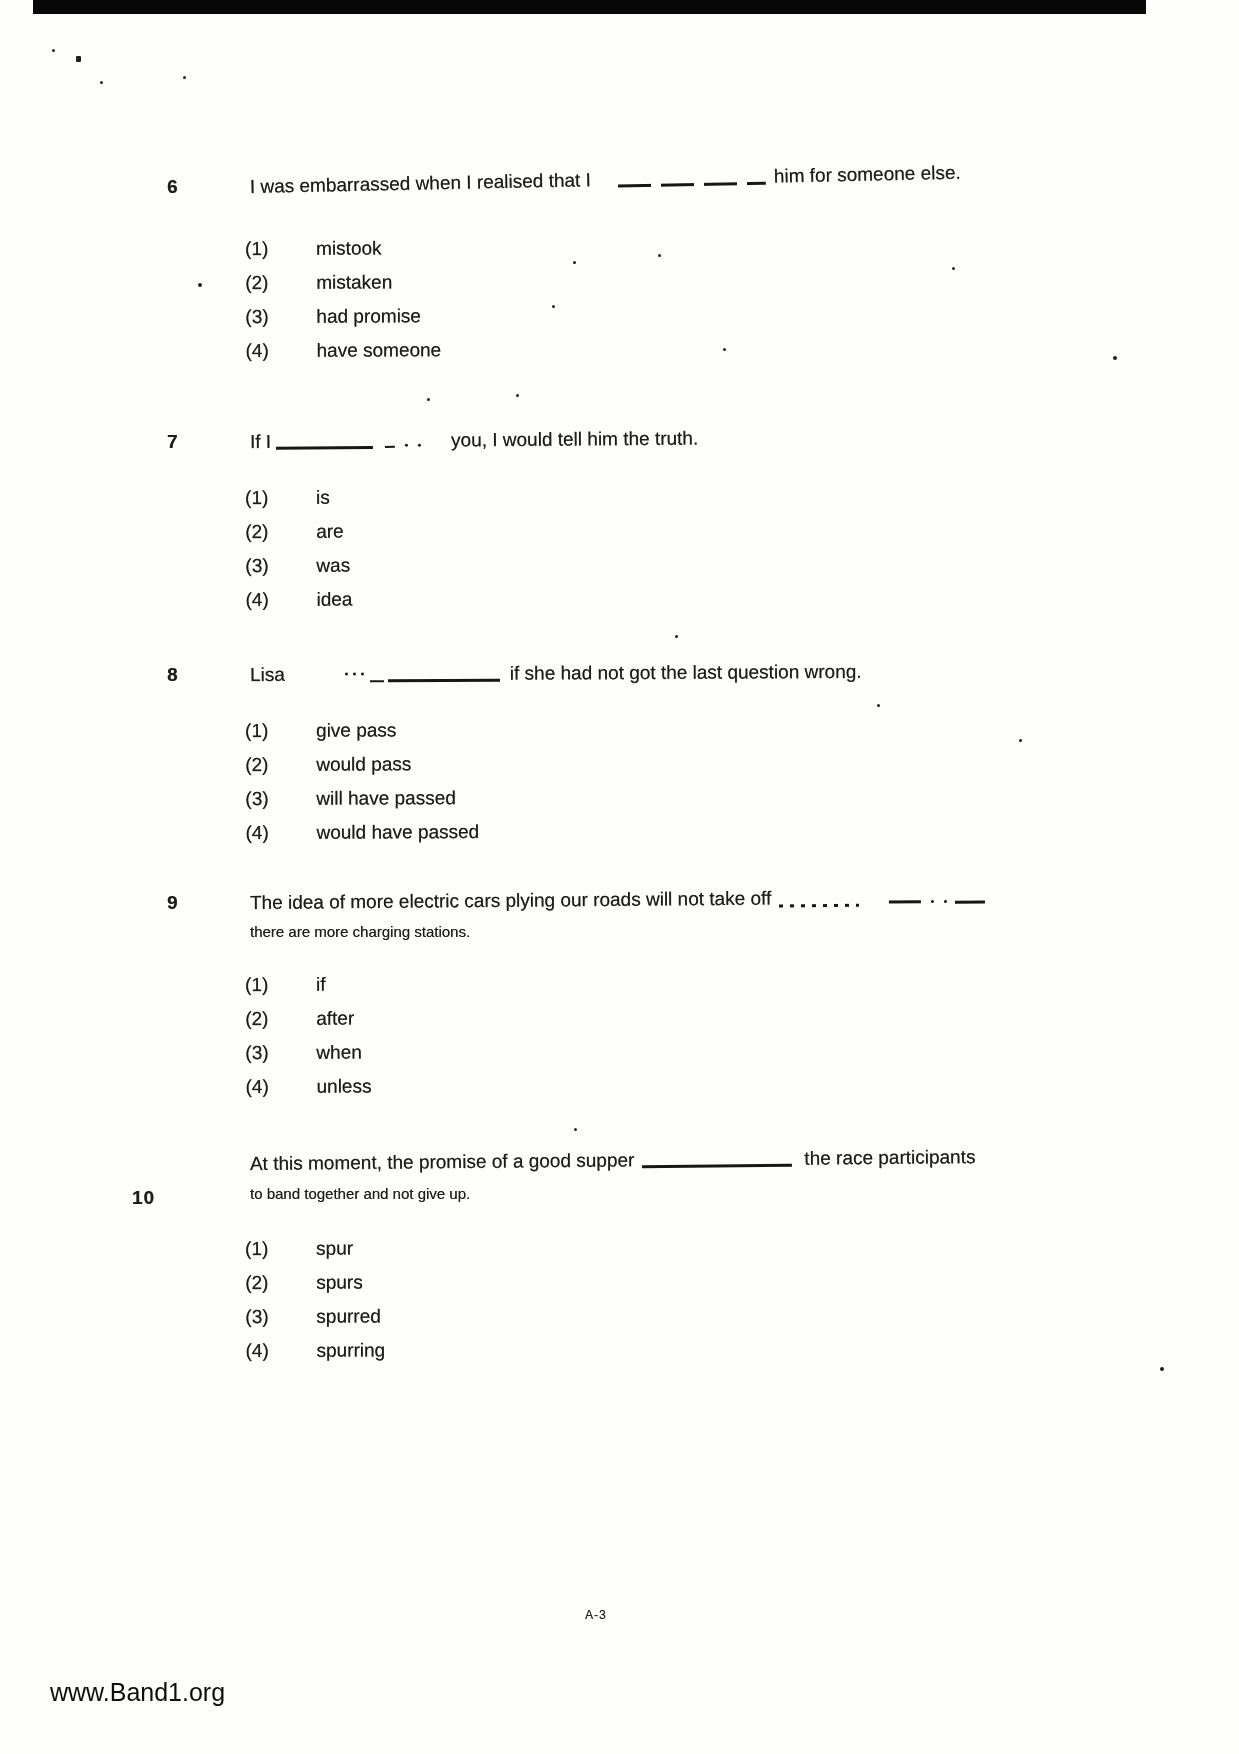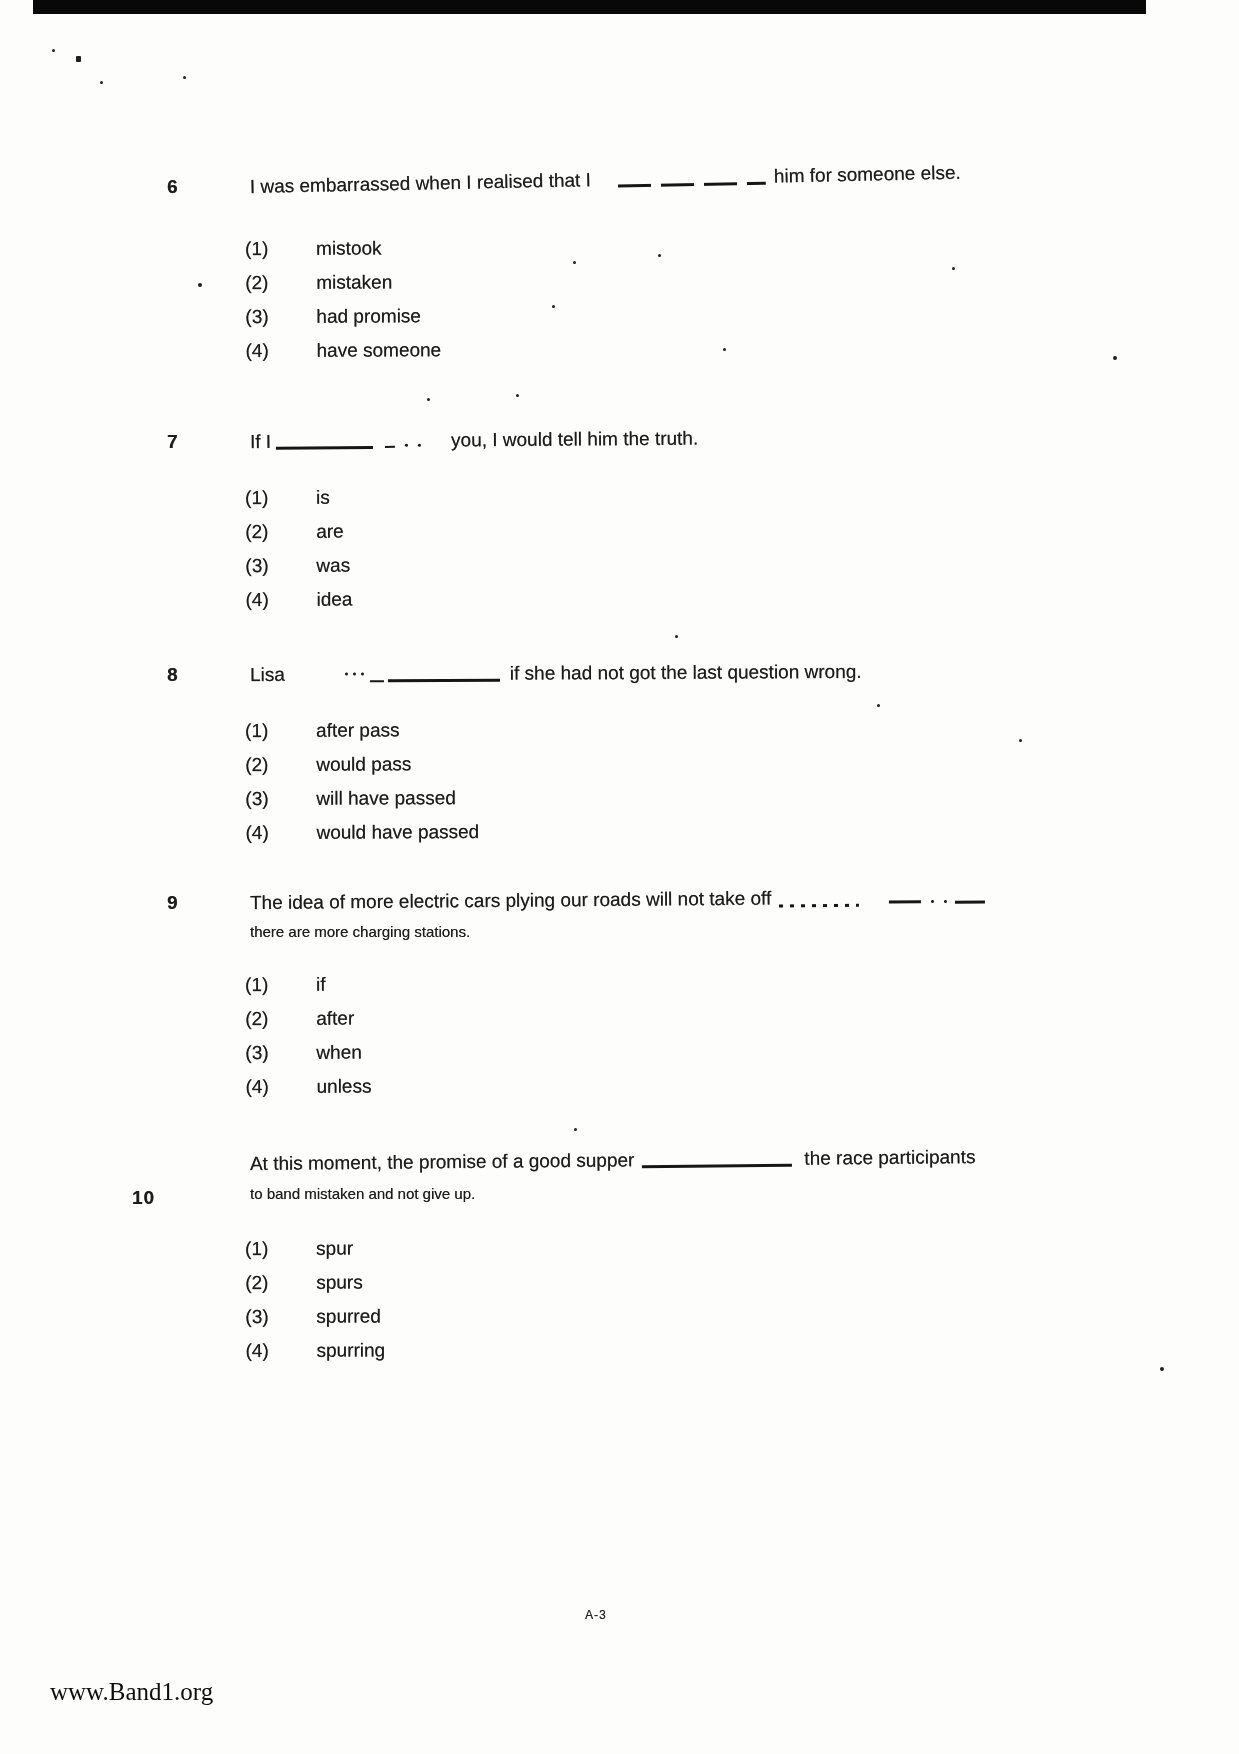--- a/index.html
+++ b/index.html
@@ -53,21 +53,21 @@
   .q9-dash1{width:32px; margin-left:30px; margin-bottom:5px;}
   .q9-dash2{width:30px; margin-left:8px; margin-bottom:4px;}
   .q10-line{width:150px; margin-left:8px;}
   .after{margin-left:8px;}
   .q7 .after{margin-left:30px;}
   .q8 .after{margin-left:10px;}
   .q10 .after{margin-left:12px;}
 
   
   .pageno{position:absolute; left:585px; top:1608px; font-size:12px; letter-spacing:1px; color:#242424;}
-  .watermark{position:absolute; left:50px; top:1678px; font-family:Liberation Serif, serif; font-size:25px; color:#0d0d0d; text-shadow:none;}
+  .watermark{position:absolute; left:50px; top:1678px; font-family:Liberation Sans, sans-serif; font-size:25px; color:#0d0d0d; text-shadow:none;}
 
   .speck{position:absolute; background:#1f1f1f; border-radius:50%;}
 </style>
 </head>
 <body>
 
 <div class="page">
 
   <div class="topbar"></div>
 
@@ -152,21 +152,21 @@
     <div class="stem">
       <span>Lisa</span>
       <span class="q8-dots"><span class="dot"></span><span class="dot"></span><span class="dot"></span></span>
       <span class="bl q8-mini"></span>
       <span class="bl q8-line"></span>
       <span class="after">if she had not got the last question wrong.</span>
     </div>
     <div class="opts">
       <div class="opt">
         <span class="opt-label">(1)</span>
-        <span class="opt-text">after pass</span>
+        <span class="opt-text">give pass</span>
       </div>
       <div class="opt">
         <span class="opt-label">(2)</span>
         <span class="opt-text">would pass</span>
       </div>
       <div class="opt">
         <span class="opt-label">(3)</span>
         <span class="opt-text">will have passed</span>
       </div>
       <div class="opt">
@@ -207,21 +207,21 @@
     </div>
   </section>
 
   <section class="q q10">
     <div class="qnum">10</div>
     <div class="stem">
       <span>At this moment, the promise of a good supper</span>
       <span class="bl q10-line"></span>
       <span class="after">the race participants</span>
     </div>
-    <div class="line2">to band mistaken and not give up.</div>
+    <div class="line2">to band together and not give up.</div>
     <div class="opts">
       <div class="opt">
         <span class="opt-label">(1)</span>
         <span class="opt-text">spur</span>
       </div>
       <div class="opt">
         <span class="opt-label">(2)</span>
         <span class="opt-text">spurs</span>
       </div>
       <div class="opt">

